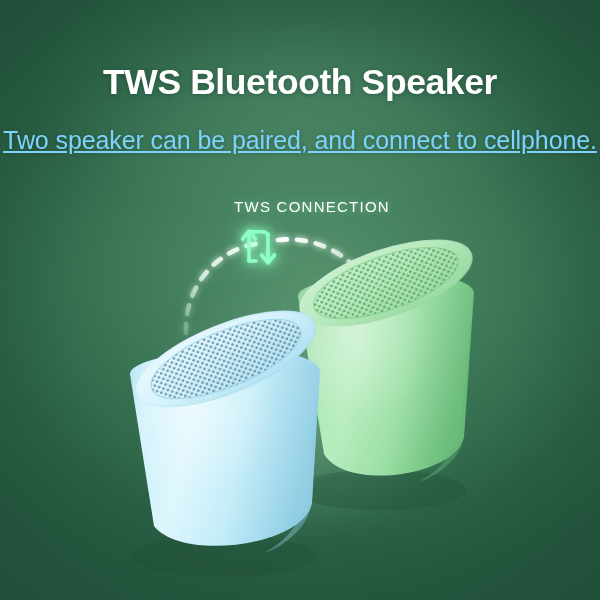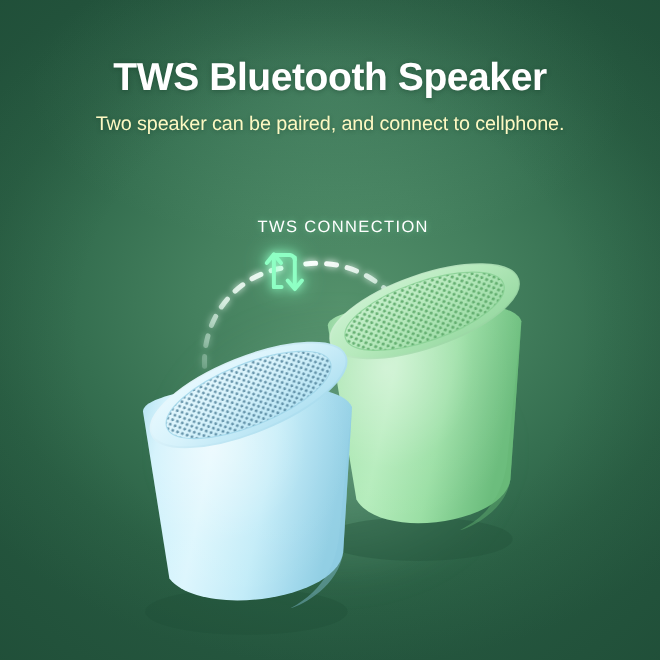--- a/index.html
+++ b/index.html
@@ -63,37 +63,38 @@
 
   
   .headings {
     position: absolute;
     left: 0;
     top: 0;
     width: 600px;
     text-align: center;
   }
   .title {
-    margin: 0;
+    margin: 12px;
     padding-top: 50px;
     font-size: 35.5px;
     font-weight: bold;
     color: #ffffff;
     letter-spacing: -0.4px;
     line-height: 1.15;
     text-shadow: 0 1px 5px rgba(18,52,36,0.40);
   }
   .subtitle {
     margin: 0;
     padding-top: 11px;
-    font-size: 18px;
+    font-size: 25px;
     font-weight: 300;
-    color: #fef9c3;
+    color: #7dd3fc;
     letter-spacing: -0.1px;
     text-shadow: 0 1px 4px rgba(18,52,36,0.35);
+    text-decoration: underline;
   }
 
   
   .conn-label {
     position: absolute;
     left: 0;
     top: 198px;
     width: 528px;
     text-align: center;
     font-size: 15px;

